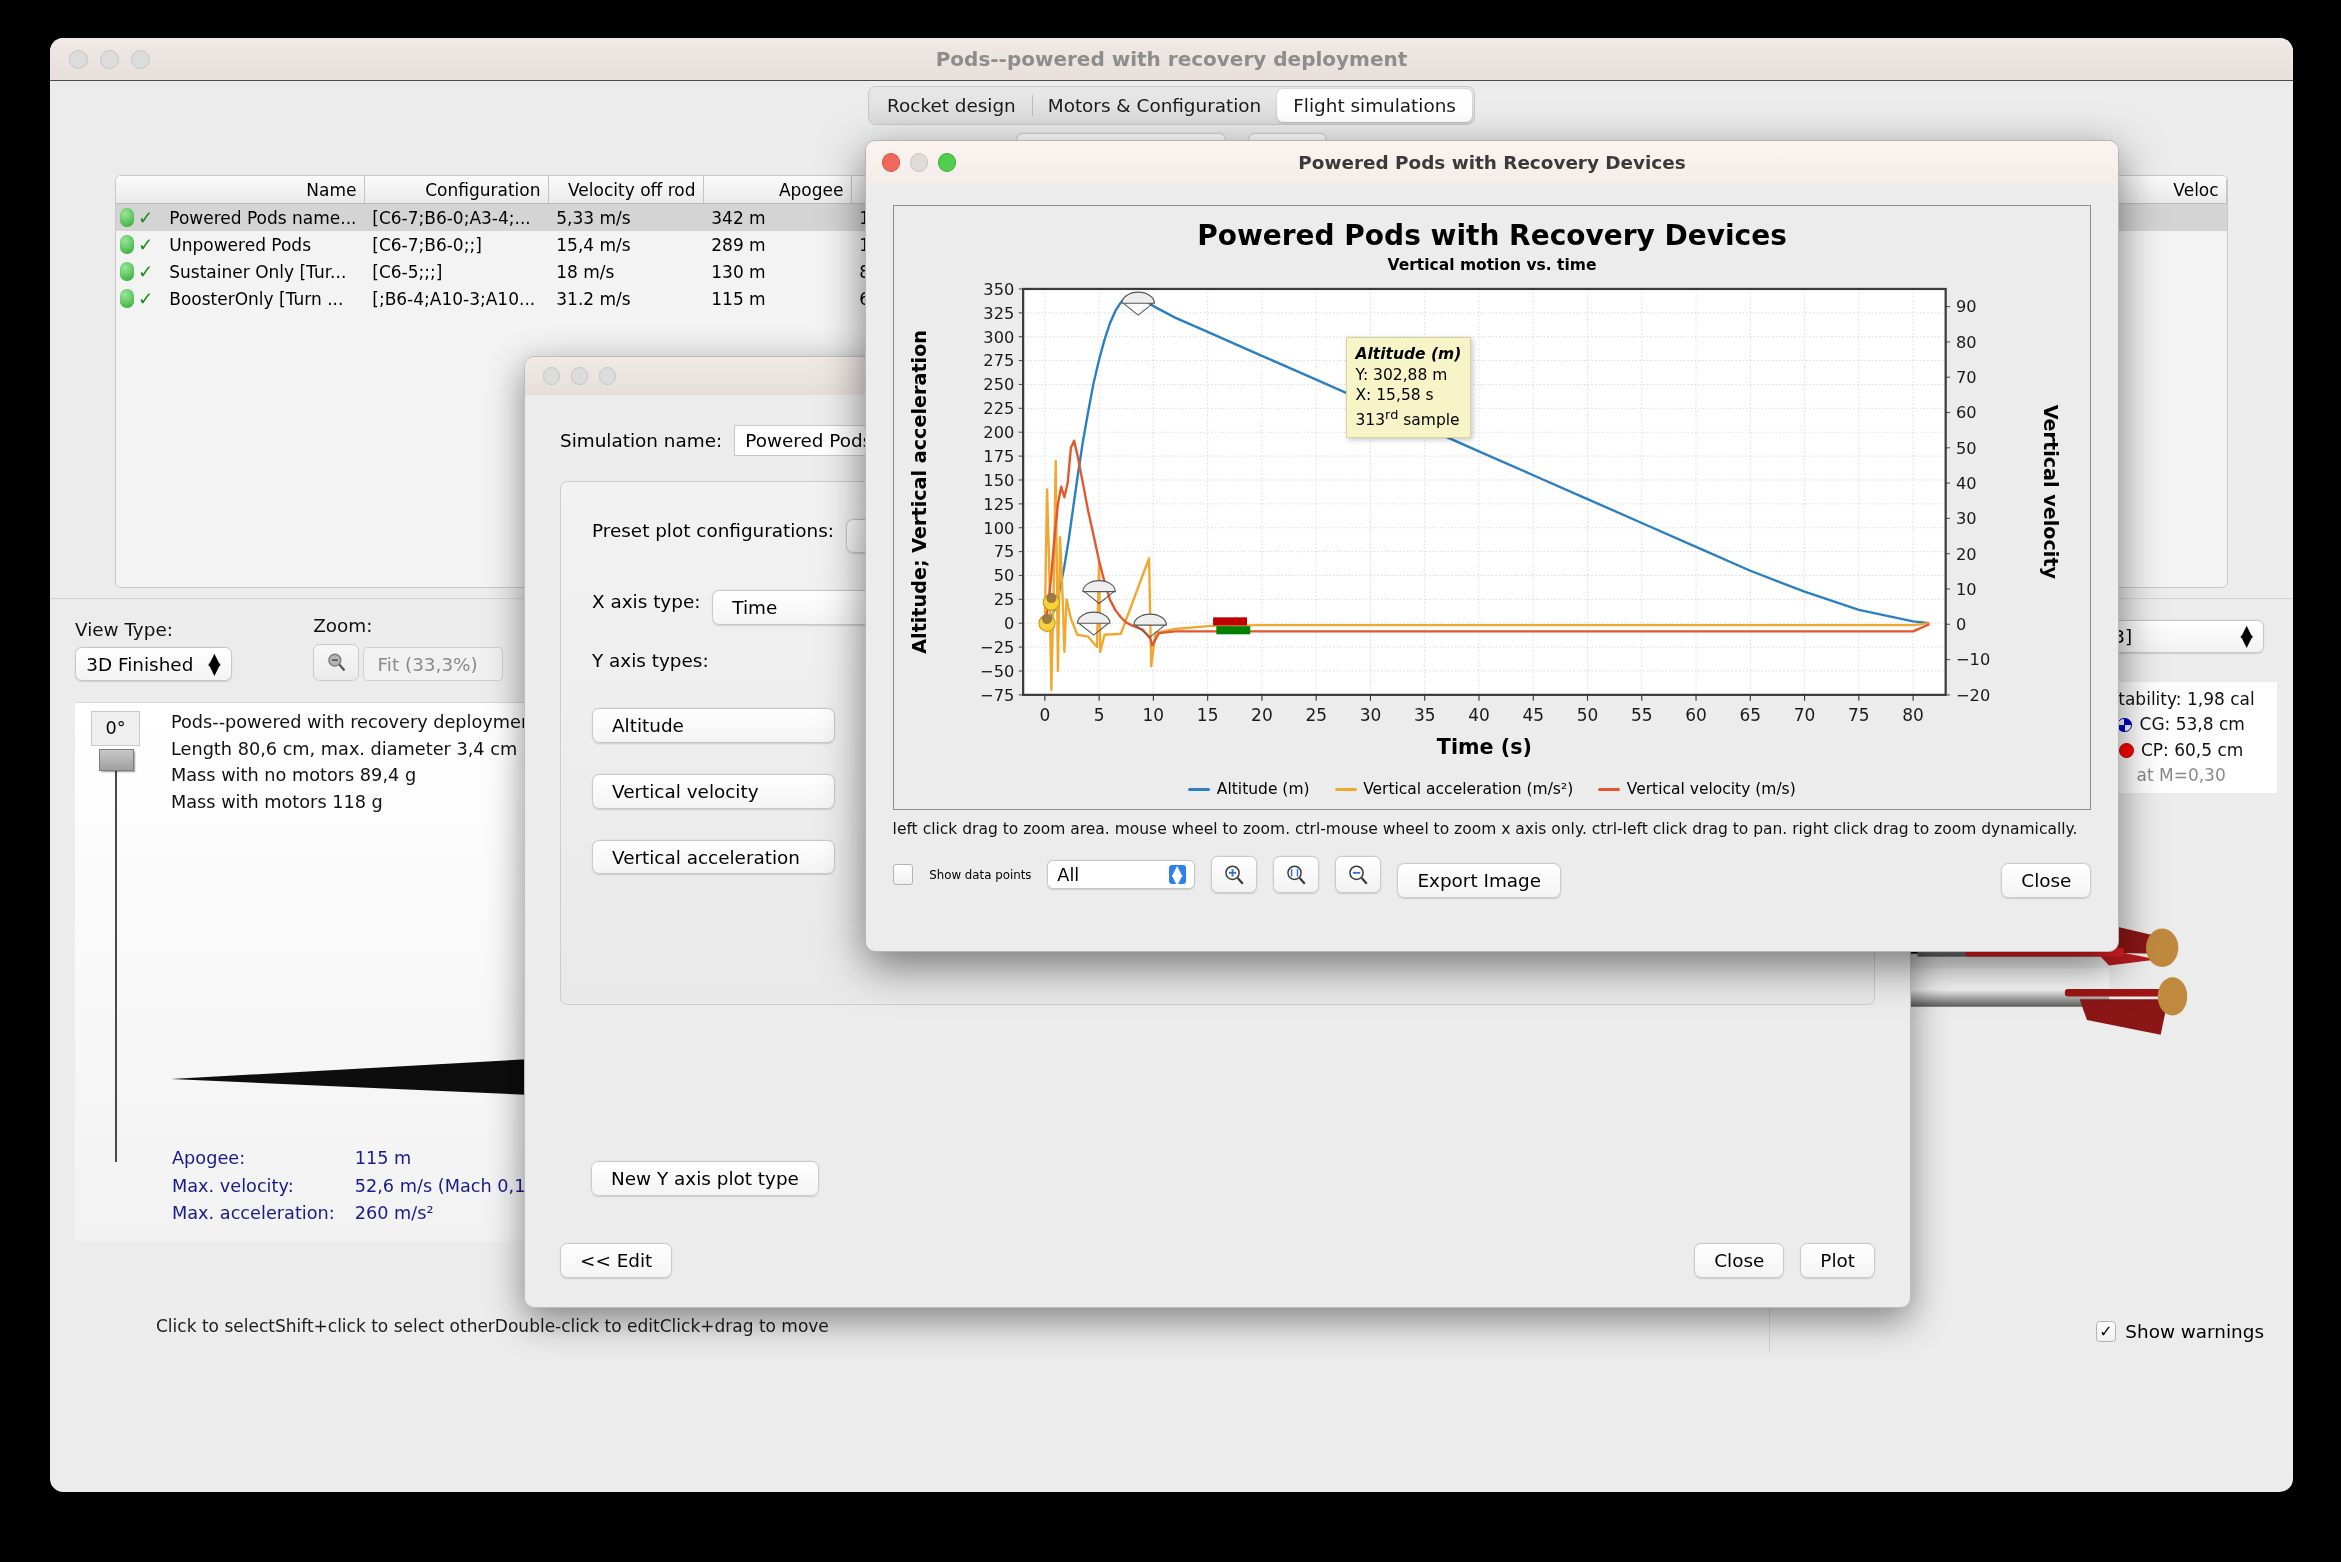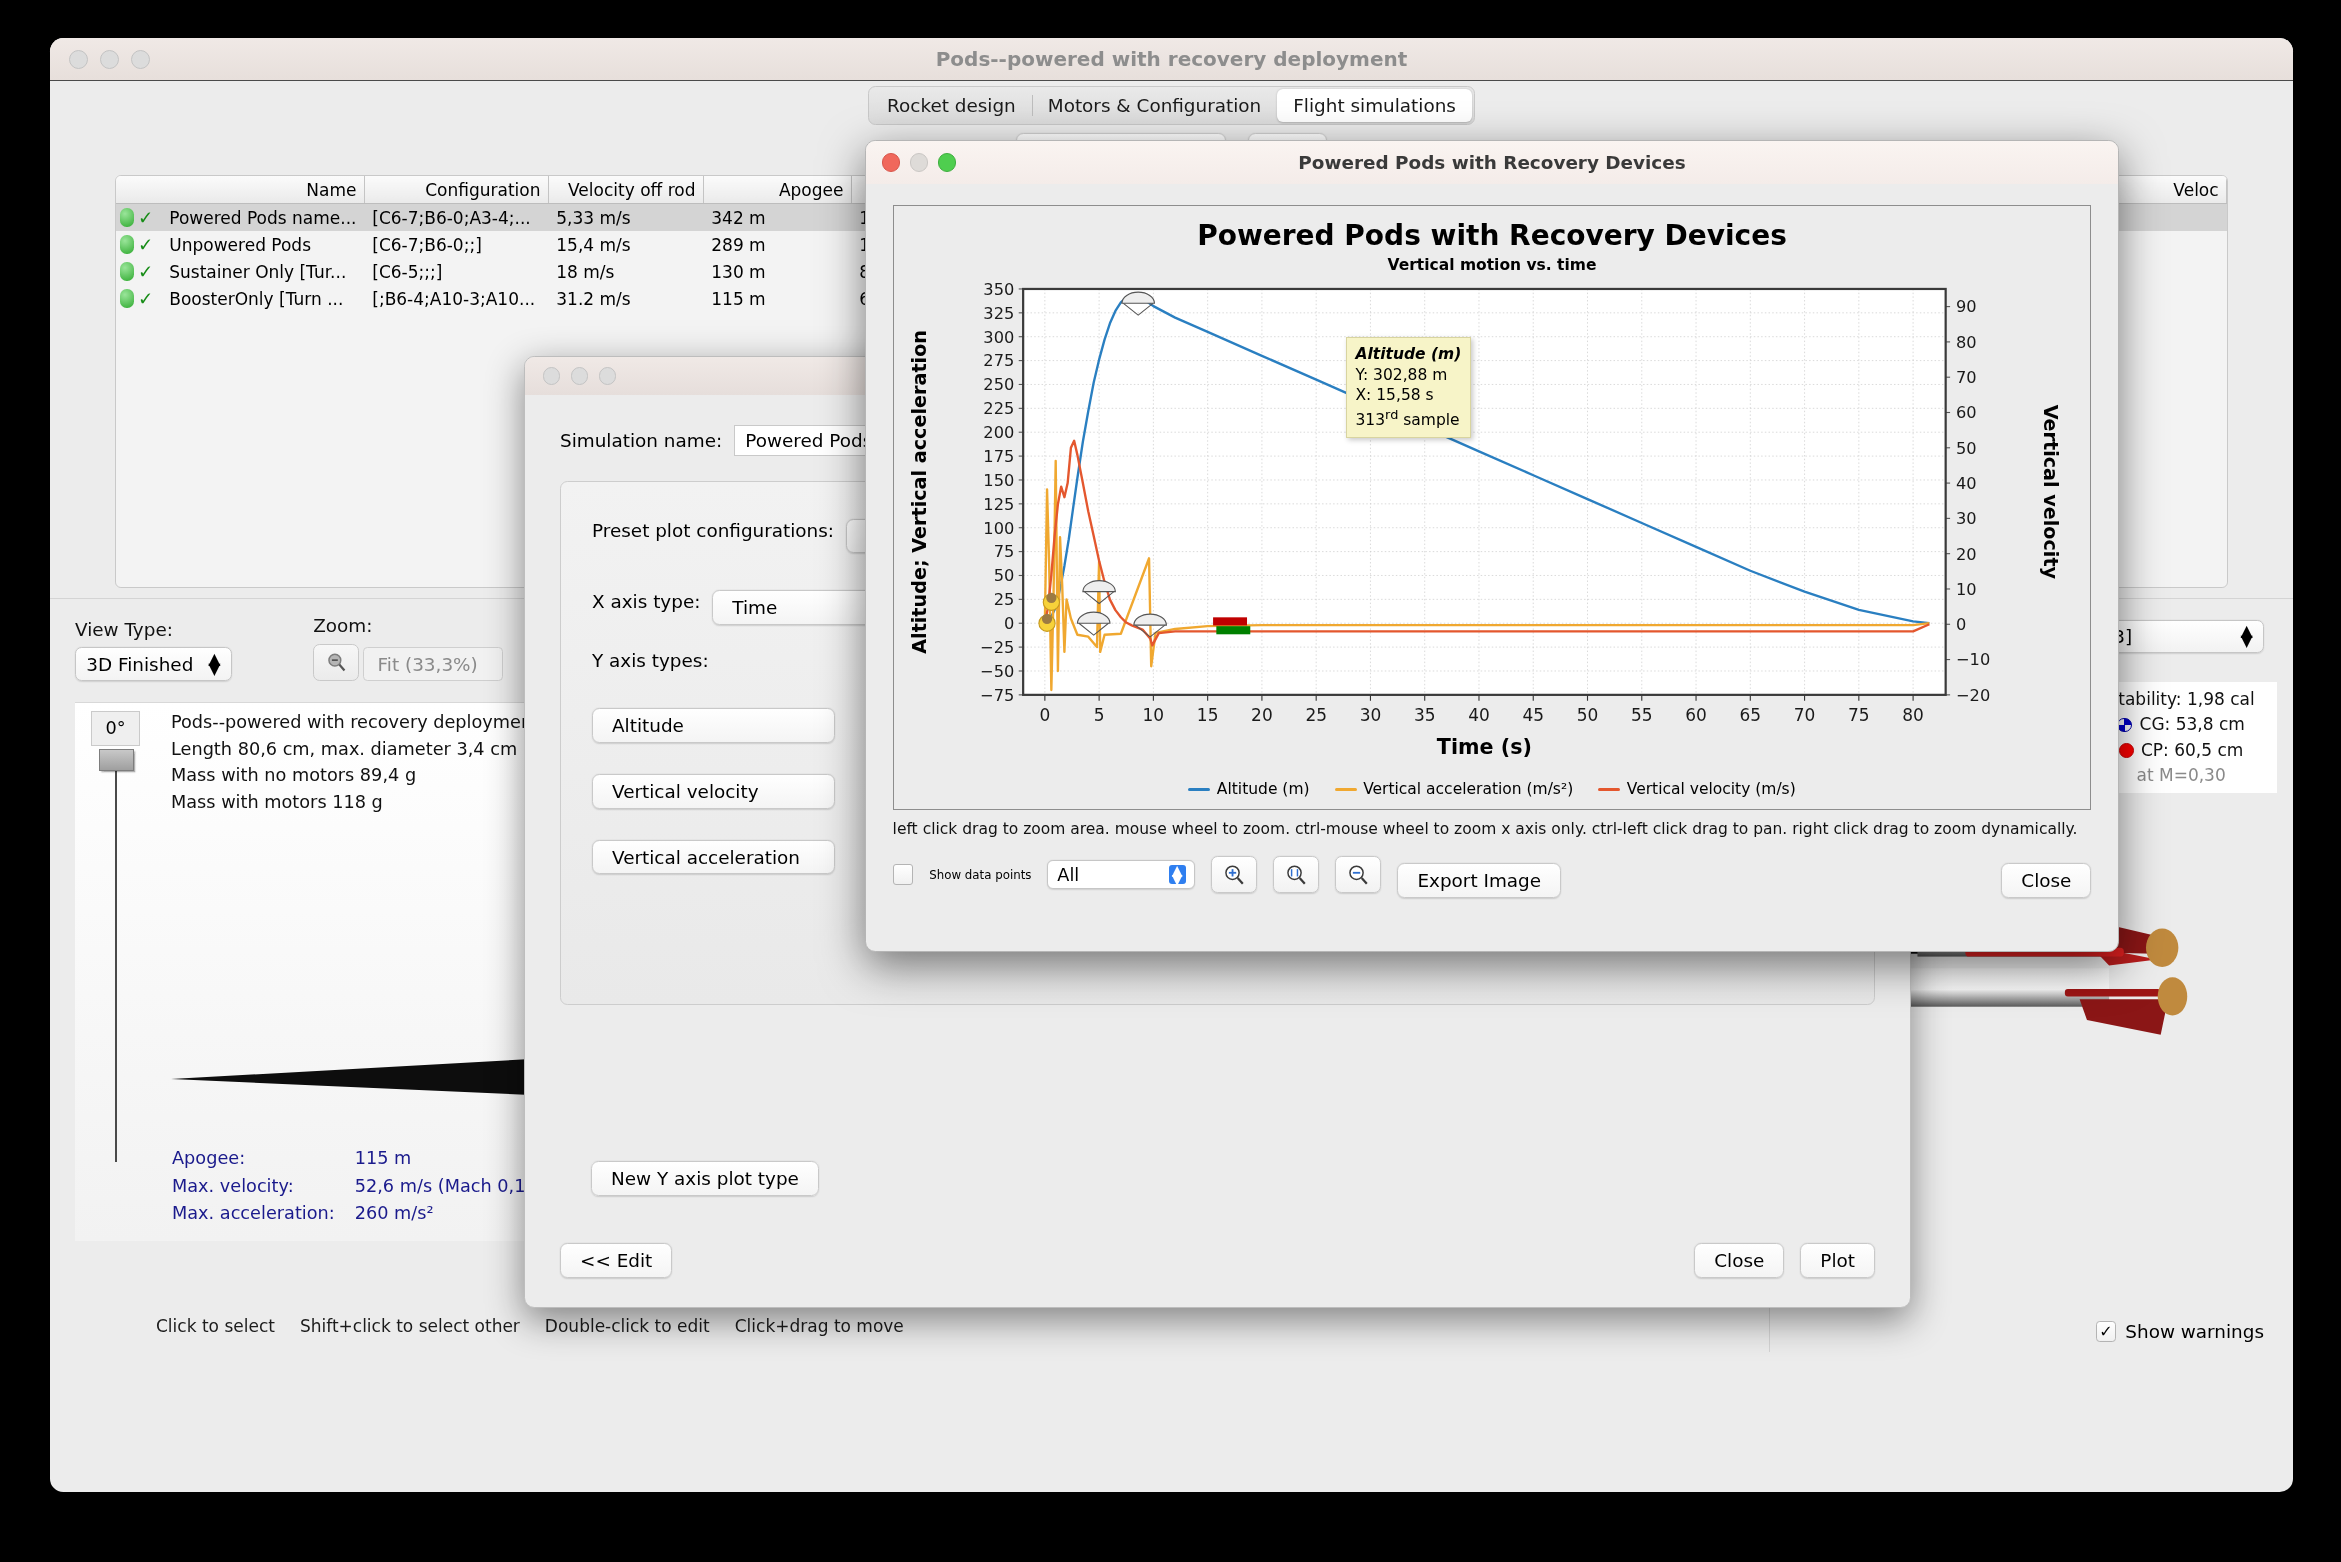--- a/index.html
+++ b/index.html
@@ -108,21 +108,21 @@
     position: absolute; left: 96px; bottom: 13.3px; font-size: 17.7px; line-height: 1.45;
     color: #1a1a8c; font-weight: 500;
   }
   .stats-box table { border-collapse: collapse; }
   .stats-box td { padding-right: 19px; }
   .statusbar {
     position: absolute; left: 0; right: 0; bottom: 0; height: 52px;
     display: flex; align-items: center; justify-content: space-between;
     padding: 0 25px; font-size: 17px; color: #1c1c1c;
   }
-  .hints { display: flex; gap: 25px; padding-left: 81px; text-align: right;}
+  .hints { display: flex; padding-left: 81px; text-align: right;}
   .right-pane { width: 517px; position: relative; border-left: 0.7px solid #d4d4d4; }
   .stab-select {
     position: absolute; right: 22px; top: 20.7px;
     background: linear-gradient(#fff,#f2f2f2); border: 0.7px solid #c6c6c6; border-radius: 6.6px;
     padding: 5.2px 10.3px; font-size: 18.4px; width: 162px; display:flex; justify-content: space-between;
     box-shadow: 0 0.7px 1.5px rgba(0,0,0,.12);
   }
   .stab-box {
     position: absolute; right: 8.9px; top: 83px; width: 192px; background: #fff;
     font-size: 17px; color: #111; padding: 4.4px 5.9px; line-height: 1.5; text-align: center;

